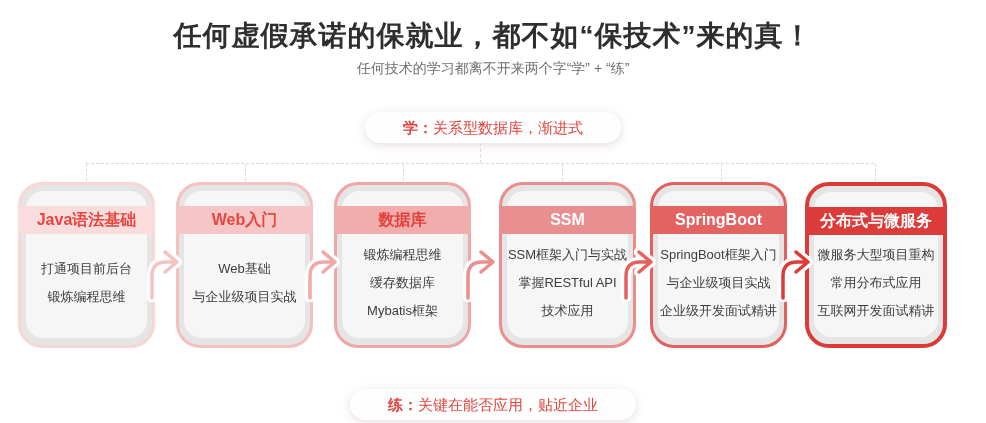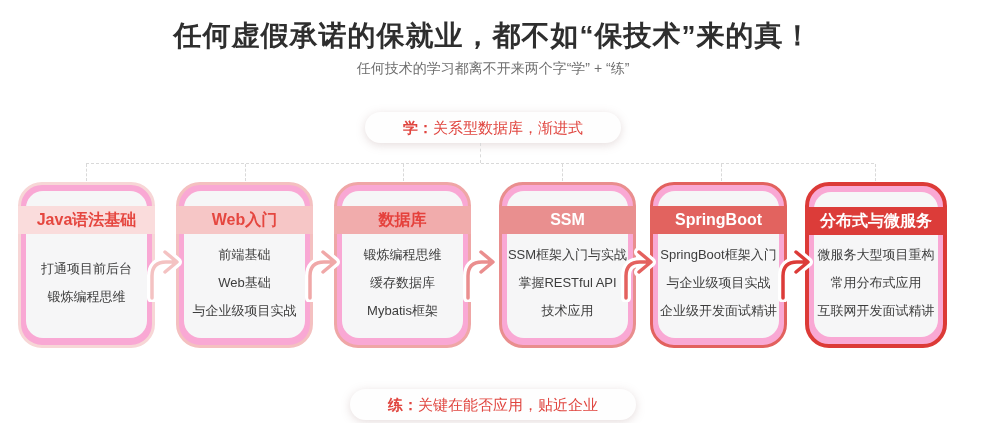--- a/index.html
+++ b/index.html
@@ -36,21 +36,21 @@
   .drop-0 { left:86px;  top:164px; height:17px; }
   .drop-1 { left:245px; top:164px; height:17px; }
   .drop-2 { left:403px; top:164px; height:17px; }
   .drop-3 { left:562px; top:164px; height:17px; }
   .drop-4 { left:721px; top:164px; height:17px; }
   .drop-5 { left:875px; top:164px; height:17px; }
 
   
   .tech-card {
     position:absolute; top:182px; width:137px; height:166px;
-    border:3px solid var(--bd,#f0b0b0); border-radius:24px; background:#f9a8d4;
+    border:3px solid var(--bd,#f0b0b0); border-radius:24px; background:#e5e5e5;
   }
   .card-0 { left:18px; }
   .card-1 { left:176px; }
   .card-2 { left:334px; }
   .card-3 { left:492px;margin-left:7px; }
   .card-4 { left:650px; }
   .card-5 { left:805px; width:142px; border-width:4px; }
   .card-inner {
     position:absolute; top:6px; left:5px; right:5px; bottom:7px;
     background:#f6f6f7; border-radius:17px;
@@ -102,21 +102,20 @@
       <div class="card-line">打通项目前后台</div>
       <div class="card-line">锻炼编程思维</div>
       <div class="card-line"></div>
     </div>
   </div>
 
   <div class="tech-card card-1" style="--bd: #f4c0c0; --hbg: #f6c6c6; --htx: #e5463f;">
     <div class="card-inner"></div>
     <div class="card-head">Web入门</div>
     <div class="card-body">
-      <div class="card-line">前端基础</div>
       <div class="card-line">Web基础</div>
       <div class="card-line">与企业级项目实战</div>
     </div>
   </div>
 
   <div class="tech-card card-2" style="--bd: #efa6a6; --hbg: #f1acac; --htx: #e5413c;">
     <div class="card-inner"></div>
     <div class="card-head">数据库</div>
     <div class="card-body">
       <div class="card-line">锻炼编程思维</div>

